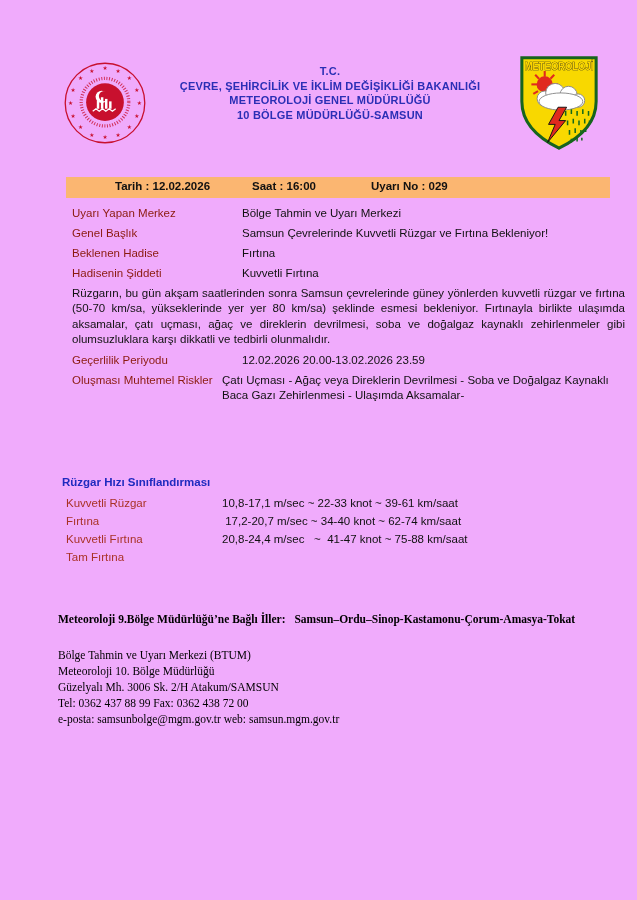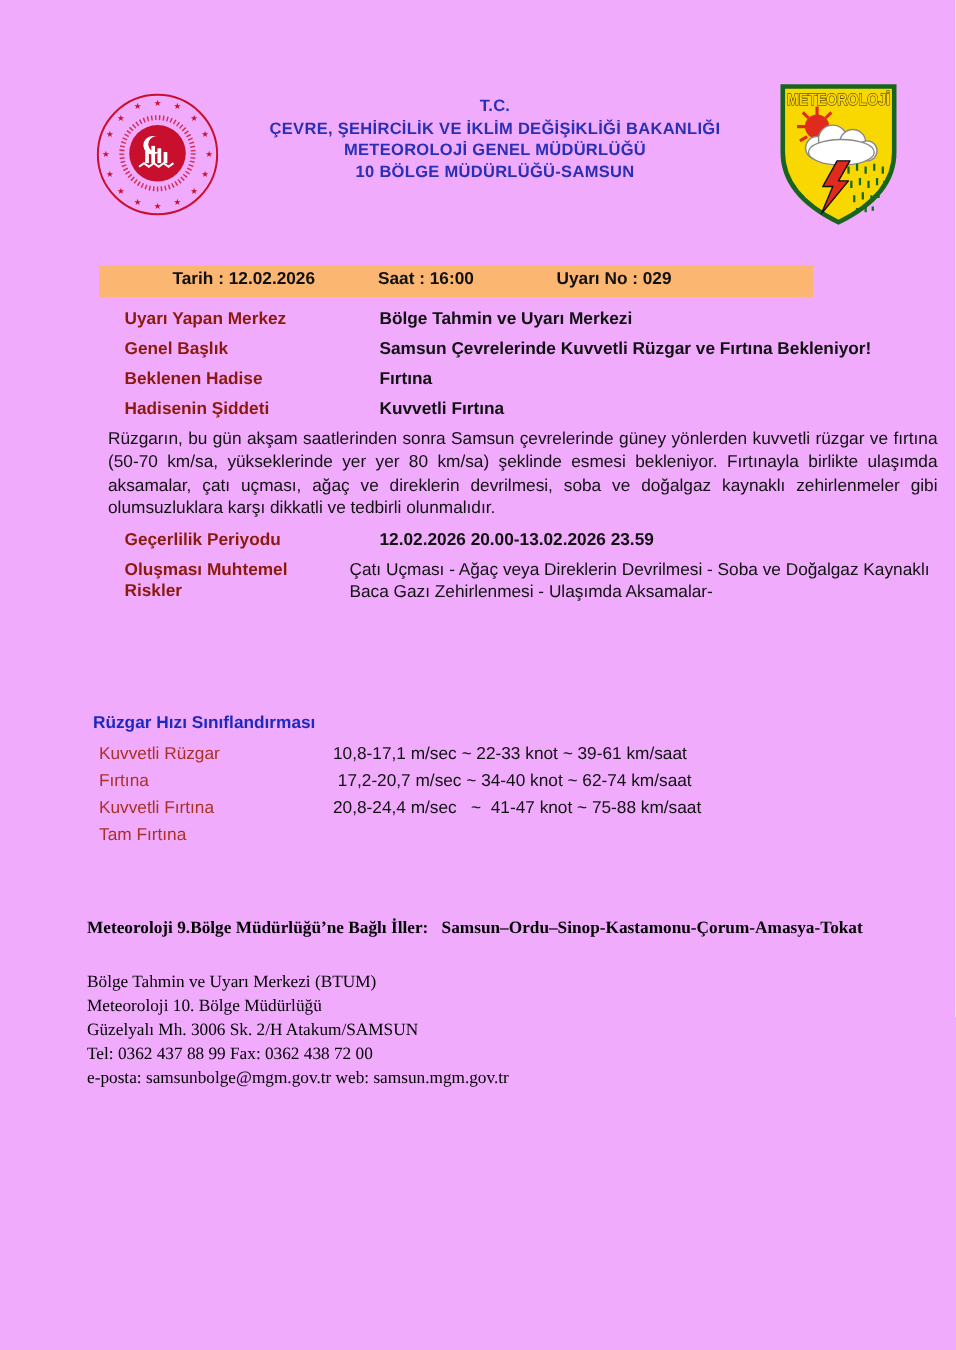--- a/index.html
+++ b/index.html
@@ -6,32 +6,32 @@
   .page{position:relative;width:637px;height:900px;background:#f0abfc;overflow:hidden;
         font-family:"Liberation Sans",sans-serif;color:#111;}
 
   
   .ministry-logo{position:absolute;left:64px;top:57px;width:82px;height:92px;}
   .met-logo{position:absolute;left:513px;top:52px;width:92px;height:100px;}
   .header-title{position:absolute;top:64px;left:118px;width:424px;text-align:center;
         color:#2B2FB5;font-weight:bold;font-size:11px;line-height:14.5px;letter-spacing:0.2px;}
 
   
-  .info-bar{position:absolute;top:177px;left:66px;width:476px;height:21px;background:#FBB671;}
+  .info-bar{position:absolute;top:177px;left:66px;width:544px;height:21px;background:#FBB671;}
   .info-bar span{position:absolute;top:3px;font-size:11.5px;font-weight:bold;color:#111;}
   .ib-date{left:49px;}
   .ib-time{left:186px;}
   .ib-no{left:305px;}
 
   
   .details{position:absolute;top:206px;left:72px;width:553px;}
   .d-row{display:flex;margin-bottom:6px;}
-  .d-label{flex:0 0 150px;color:#8B1A0E;font-weight:bold;font-size:11.5px;line-height:14px;margin-left:11px;}
+  .d-label{flex:0 0 150px;color:#8B1A0E;font-weight:normal;font-size:11.5px;line-height:14px;}
   .d-value{flex:1;font-size:11.5px;line-height:14px;color:#111;}
-  .d-row.bold .d-value{font-weight:bold;padding-left:20px;}
+  .d-row.bold .d-value{font-weight:normal;padding-left:20px;}
   .d-row.paragraph .d-value{text-align:justify;line-height:15.3px;font-weight:normal;}
   .d-row.plain .d-value{font-weight:normal;line-height:15.3px;}
 
   
   .wind{position:absolute;top:431px;left:62px;width:540px;}
   .wind-title{color:#1E2ABF;font-weight:bold;font-size:11.5px;margin-bottom:9px;margin-top:45px;}
   .w-row{display:flex;margin-bottom:4.5px;font-size:11.5px;line-height:13.5px;}
   .w-label{flex:0 0 156px;color:#A93226;padding-left:4px;}
   .w-value{color:#111;white-space:pre-wrap;}
 

